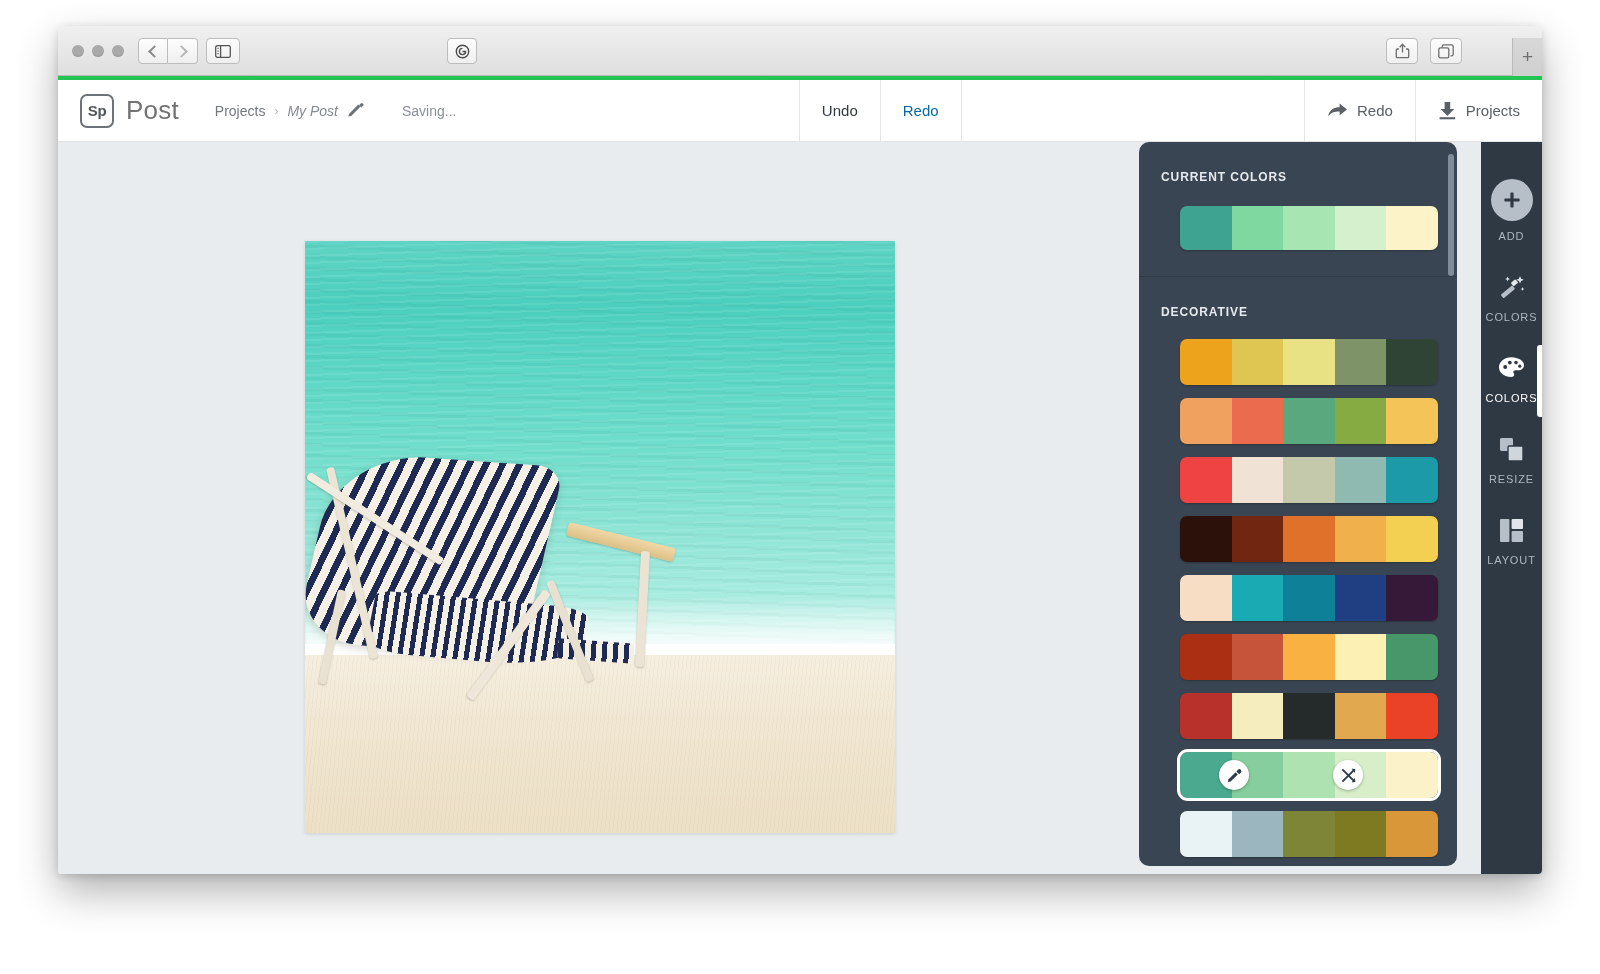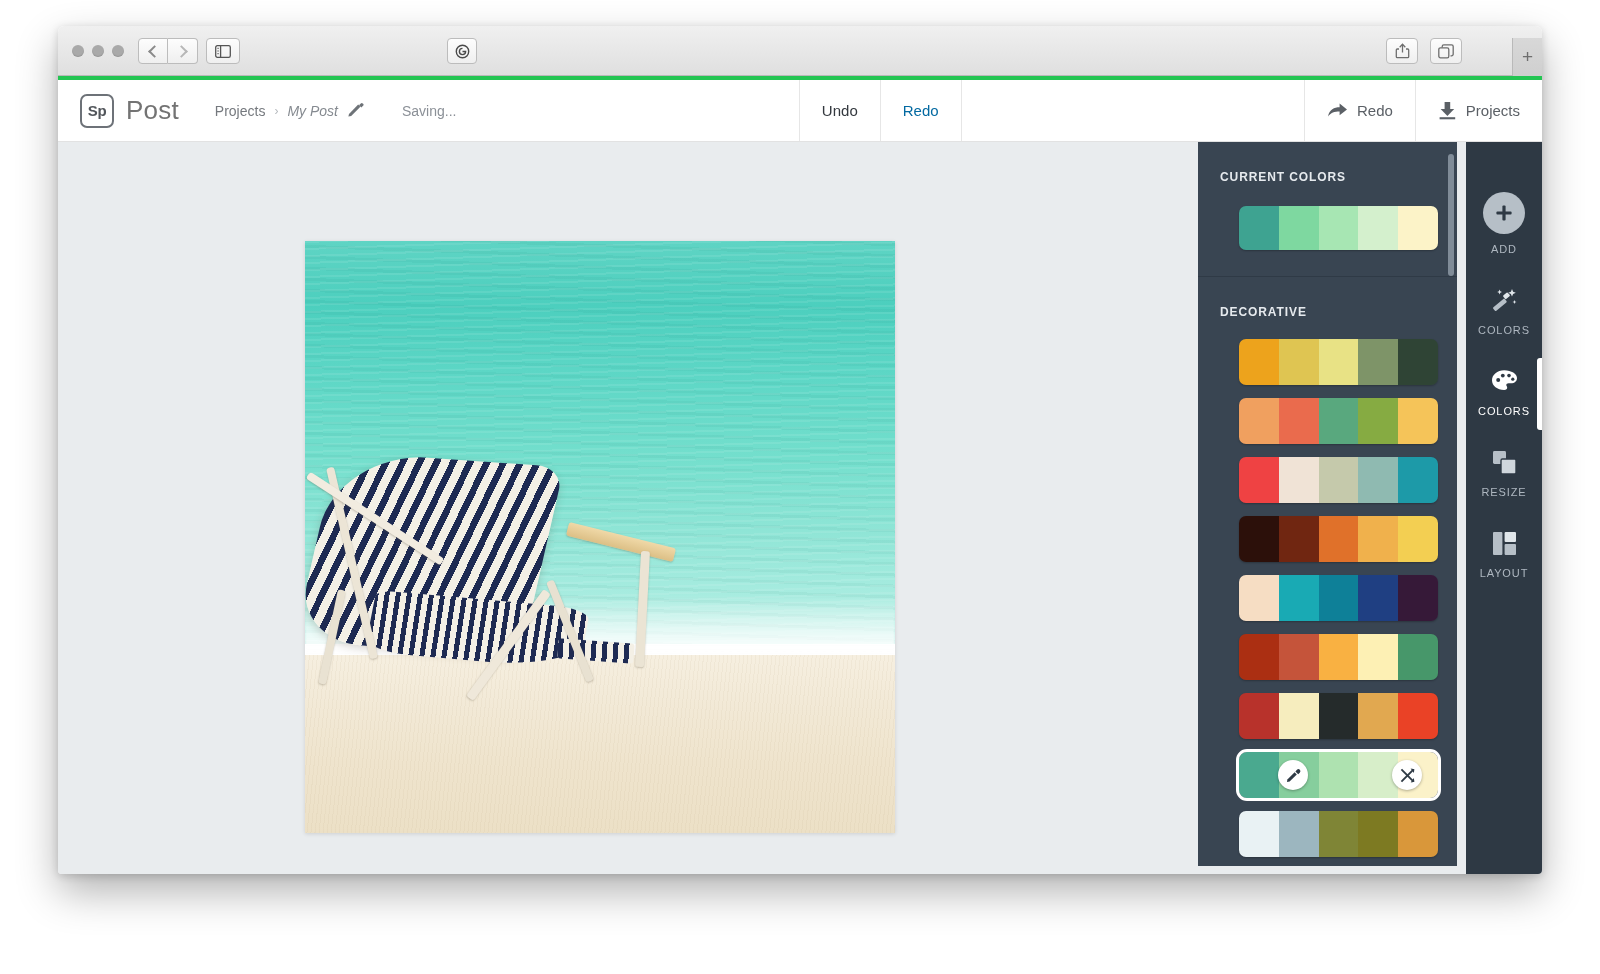--- a/index.html
+++ b/index.html
@@ -179,22 +179,22 @@
     display: table; background: #24403a; color: #ffffff;
     font-family: "Liberation Sans Narrow","DejaVu Sans Condensed","Liberation Sans", sans-serif;
     font-weight: 700; font-size: 34px; line-height: 1.06;
     letter-spacing: -0.3px; padding: 3px 9px 5px 9px;
     transform: scaleX(0.94); transform-origin: left center;
     white-space: nowrap;
   }
 
   
   #colors-panel {
-    position: absolute; right: 85px; top: 62px; width: 259px; bottom: 8px;
-    background: #394552; overflow: hidden;
+    position: absolute; right: 85px; top: 62px; width: 318px; bottom: 8px;
+    background: #394552; overflow: hidden; border-radius: 10px;
   }
   .panel-section-title {
     font-size: 12px; font-weight: 700; color: #e6eaee;
     letter-spacing: .9px; padding: 28px 0 0 22px;
   }
   #current-colors-section { border-bottom: 1px solid #2f3a46; padding-bottom: 26px; }
   #decorative-section { padding-bottom: 10px; }
 
   .swatch-row {
     display: flex; height: 46px; margin: 0 19px 13px 41px;
@@ -216,23 +216,23 @@
   #eyedropper-btn { left: 39px; }
   #shuffle-btn { left: 153px; }
 
   #panel-scrollbar {
     position: absolute; right: 3px; top: 12px; width: 6px; height: 122px;
     background: #808c98; border-radius: 3px;
   }
 
   
   #tool-rail {
-    position: absolute; right: 0; top: 62px; width: 76px; bottom: 0;
+    position: absolute; right: 0; top: 62px; width: 61px; bottom: 0;
     background: #2e3944;
-    padding-top: 36px;
+    padding-top: 23px;
   }
   .rail-item {
     display: flex; flex-direction: column; align-items: center;
     gap: 9px; padding: 14px 0 16px 0; position: relative;
   }
   .rail-label { font-size: 11px; letter-spacing: .9px; color: #aeb7c0; font-weight: 500; }
   .rail-item.active .rail-label { color: #ffffff; }
   .rail-item.active::after {
     content: ""; position: absolute; right: 0; top: 6px;
     width: 5px; height: 72px; background: #ffffff; border-radius: 3px 0 0 3px;

